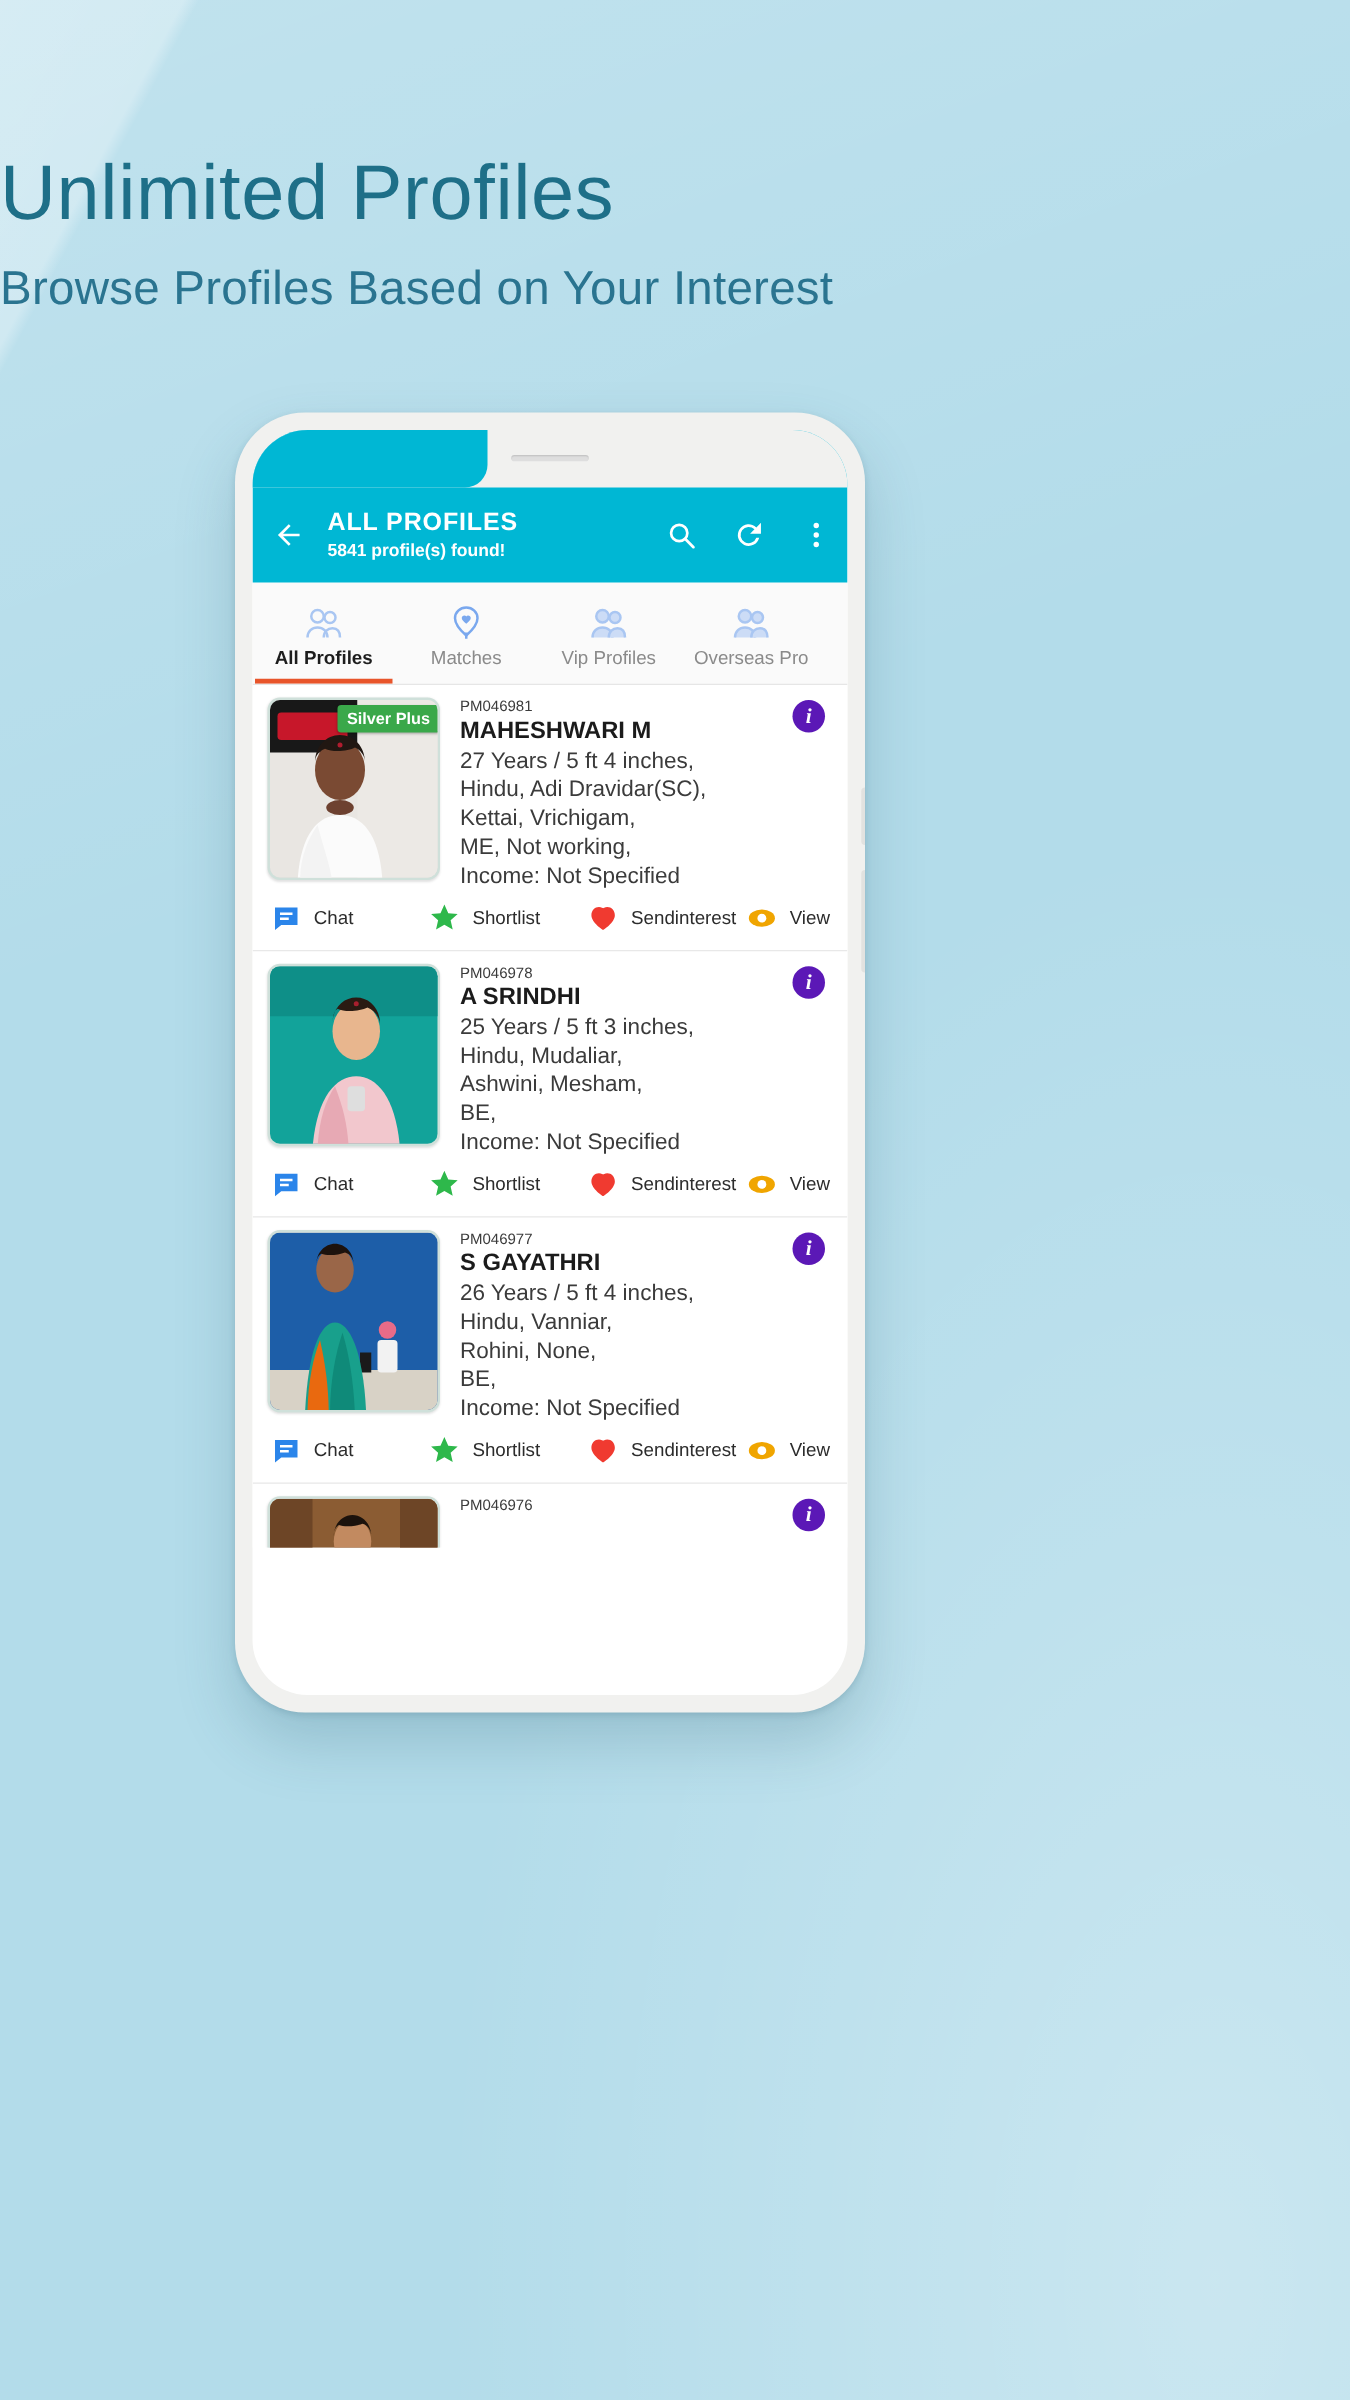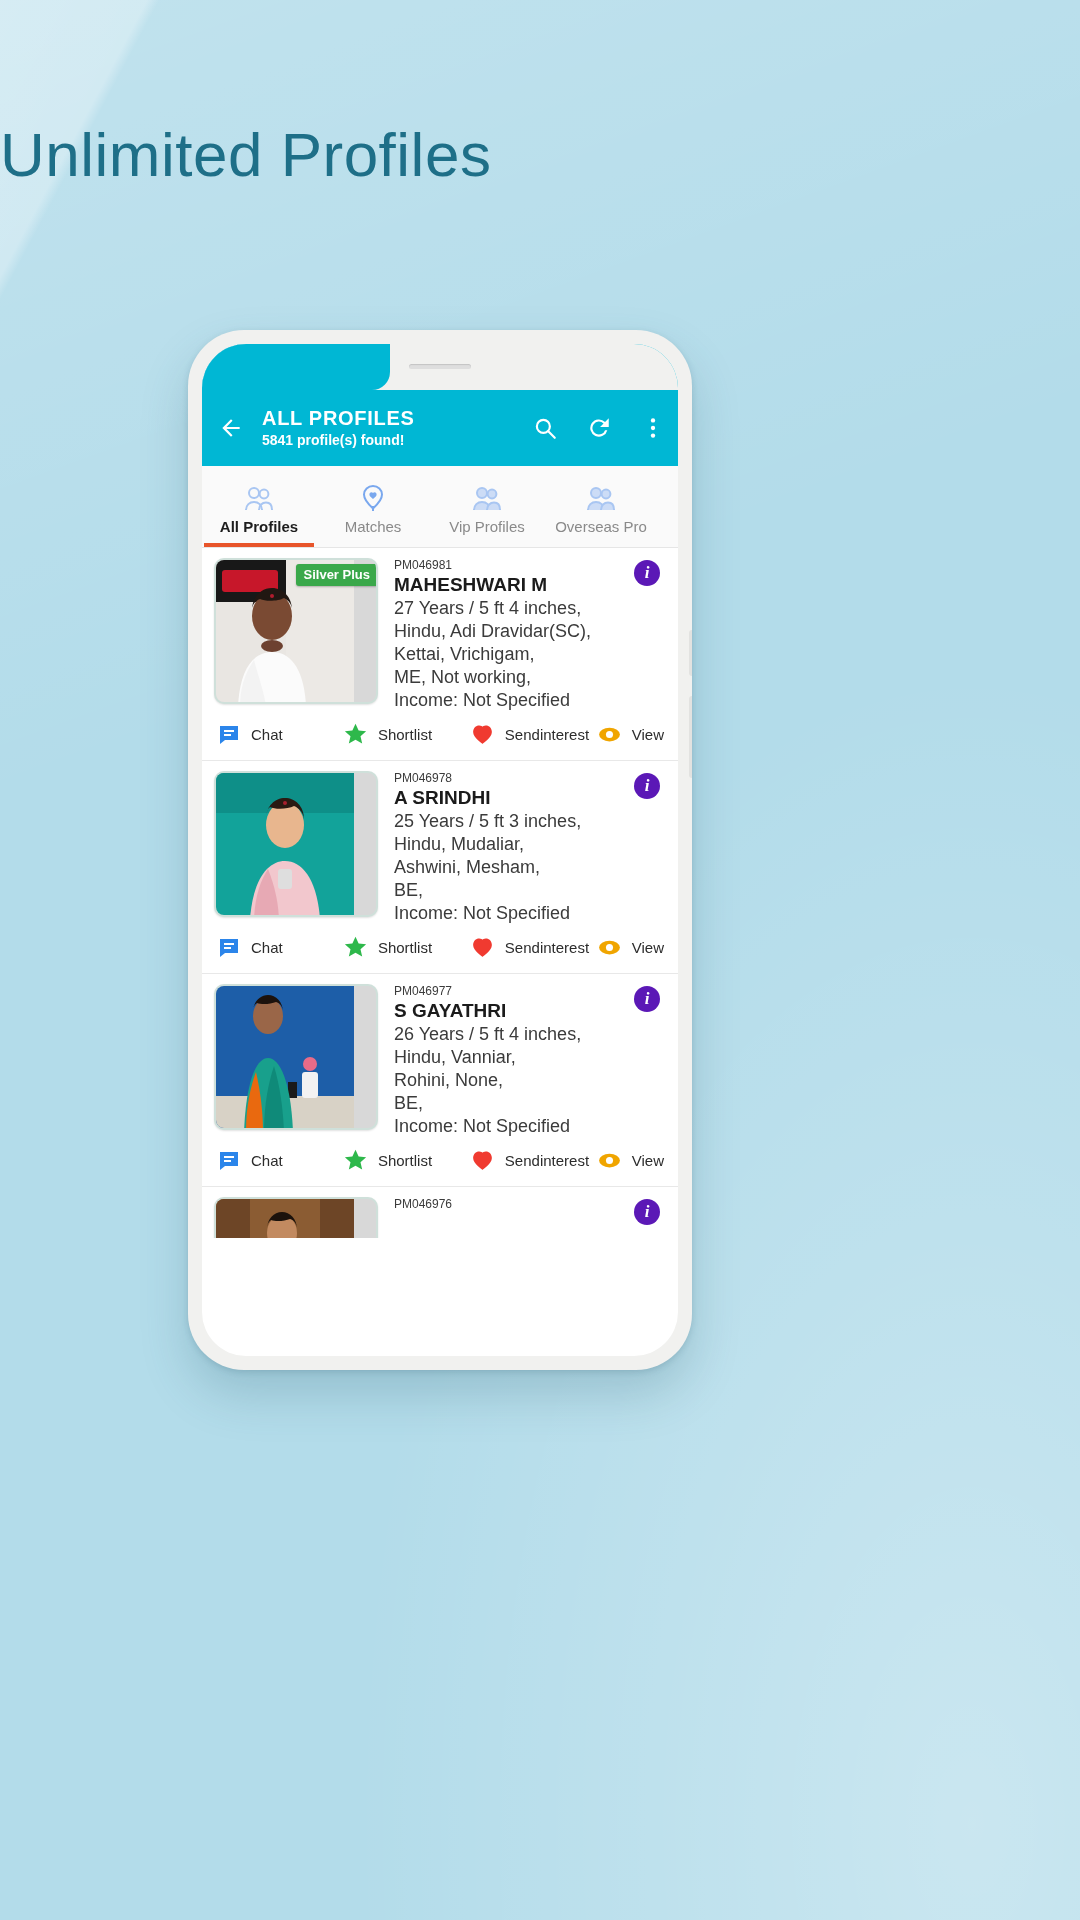--- a/index.html
+++ b/index.html
@@ -102,21 +102,21 @@
   .tab.active .tab-label { color:#1d1d1d; font-weight:700; }
   .tab.active::after {
     content:""; position:absolute; left:2px; right:2px; bottom:0; height:4px; background:#e8552b;
   }
 
   
   .list { position:relative; z-index:3; background:#ffffff; height:690px; overflow:hidden; }
   .card { border-bottom:1px solid #e8e8e8; padding:10px 0 0 0; }
   .card-top { display:flex; padding:0 12px; }
   .photo-wrap {
-    position:relative; width:164px; height:146px; flex:0 0 auto;
+    position:relative; width:138px; height:146px; flex:0 0 auto;
     border:2px solid #cfe0da; border-radius:10px; overflow:hidden;
     background:#d8d8d8;
     box-shadow:0 1px 2px rgba(0,0,0,0.12);
   }
   .badge {
     position:absolute; top:4px; right:-2px;
     background:#3aa84a; color:#fff; font-size:13px; font-weight:600;
     padding:3px 8px 4px 8px; border-radius:3px; white-space:nowrap;
     box-shadow:0 1px 2px rgba(0,0,0,0.25);
   }
@@ -141,20 +141,21 @@
   
   .pp { position:absolute; inset:0; overflow:hidden; }
 </style>
 </head>
 <body>
 
 <div class="bg-sheen"></div>
 
 <div class="headline-wrap">
   <div class="headline">Unlimited Profiles</div>
+  <div class="subhead">Browse Profiles Based on Your Interest</div>
 </div>
 
 <div class="phone">
   <div class="side-btn b1"></div>
   <div class="side-btn b2"></div>
   <div class="phone-inner">
 
     <div class="notch-bar">
       <div class="notch-cut"></div>
       <div class="notch-speaker"></div>

